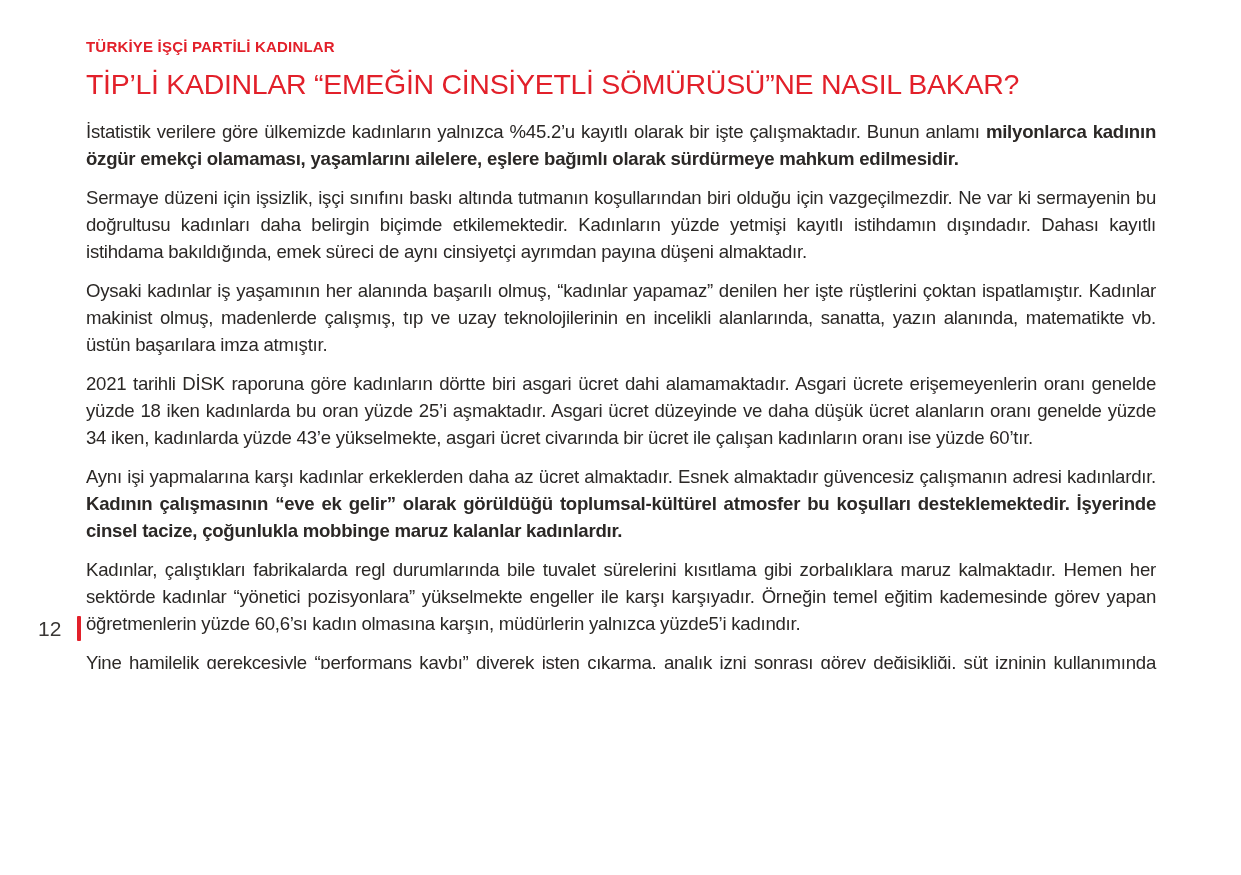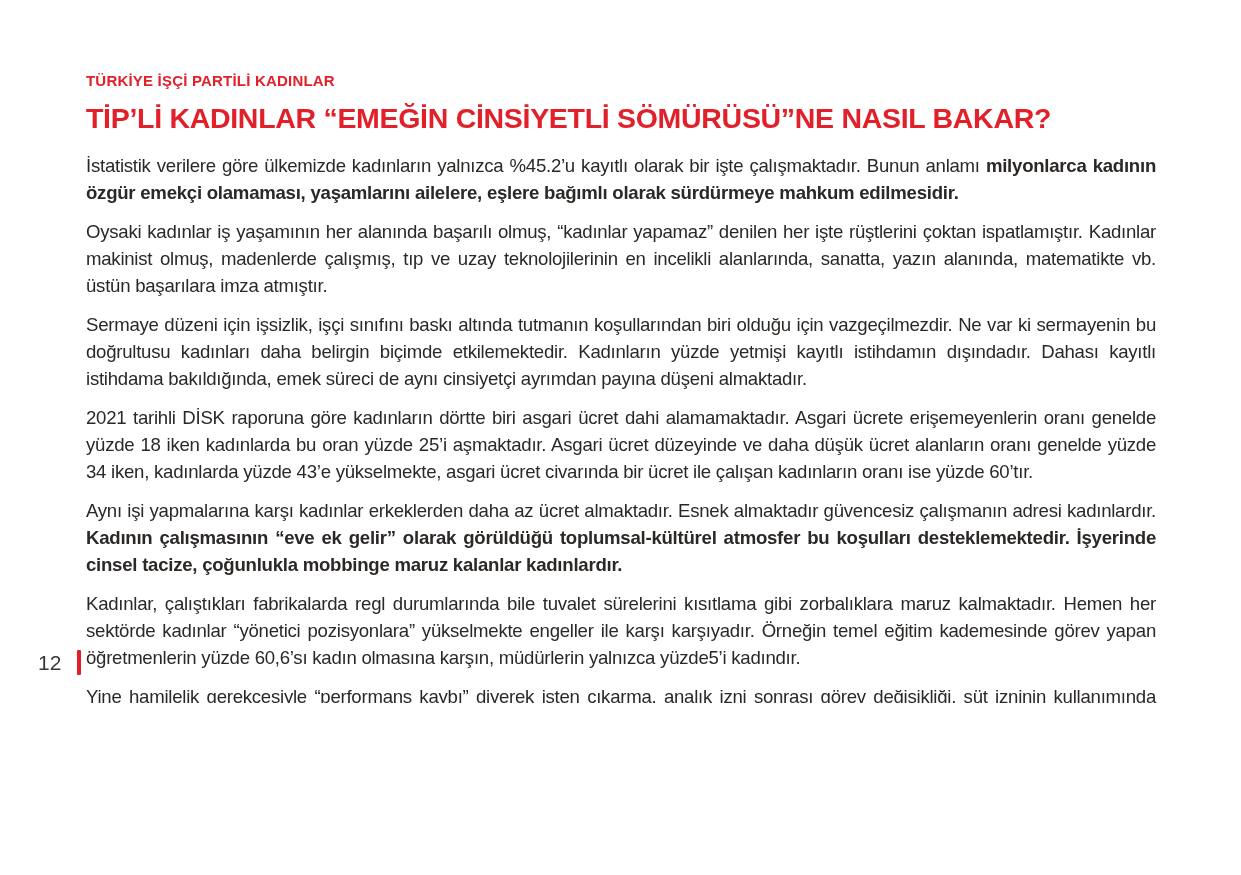--- a/index.html
+++ b/index.html
@@ -8,40 +8,39 @@
     background: #ffffff;
   }
   .page {
     position: relative;
     width: 1241px;
     height: 669px;
     background: #ffffff;
     overflow: hidden;
     font-family: "Liberation Sans", sans-serif;
     box-sizing: border-box;
-    margin-top: 34px;
   }
   .content {
     position: absolute;
     left: 86px;
     top: 38px;
     width: 1070px;
   }
   .kicker {
     color: var(--accent);
     font-size: 15px;
     font-weight: bold;
     letter-spacing: 0.2px;
     margin: 0 0 14px 0;
     text-transform: uppercase;
   }
   .title {
     color: var(--accent);
     font-size: 28.5px;
-    font-weight: bold;
+    font-weight: normal;
     letter-spacing: -0.3px;
     margin: 0 0 18px 0;
     line-height: 1.1;
   }
   .body-paragraphs p {
     margin: 0 0 12px 0;
     color: var(--body-text);
     font-size: 18.6px;
     line-height: 27px;
     text-align: justify;
@@ -73,22 +72,22 @@
 </style>
 </head>
 <body>
 
 <div class="page" style="background: rgb(255, 255, 255);">
   <div class="content">
     <p class="kicker">TÜRKİYE İŞÇİ PARTİLİ KADINLAR</p>
     <h1 class="title">TİP’Lİ KADINLAR “EMEĞİN CİNSİYETLİ SÖMÜRÜSÜ”NE NASIL BAKAR?</h1>
     <div class="body-paragraphs">
         <p><span>İstatistik verilere göre ülkemizde kadınların yalnızca %45.2’u kayıtlı olarak bir işte çalışmaktadır. Bunun anlamı </span><span class="bold">milyonlarca kadının özgür emekçi olamaması, yaşamlarını ailelere, eşlere bağımlı olarak sürdürmeye mahkum edilmesidir.</span></p>
+        <p><span>Sermaye düzeni için işsizlik, işçi sınıfını baskı altında tutmanın koşullarından biri olduğu için vazgeçilmezdir. Ne var ki sermayenin bu doğrultusu kadınları daha belirgin biçimde etkilemektedir. Kadınların yüzde yetmişi kayıtlı istihdamın dışındadır. Dahası kayıtlı istihdama bakıldığında, emek süreci de aynı cinsiyetçi ayrımdan payına düşeni almaktadır.</span></p>
         <p><span>Oysaki kadınlar iş yaşamının her alanında başarılı olmuş, “kadınlar yapamaz” denilen her işte rüştlerini çoktan ispatlamıştır. Kadınlar makinist olmuş, madenlerde çalışmış, tıp ve uzay teknolojilerinin en incelikli alanlarında, sanatta, yazın alanında, matematikte vb. üstün başarılara imza atmıştır.</span></p>
-        <p><span>Sermaye düzeni için işsizlik, işçi sınıfını baskı altında tutmanın koşullarından biri olduğu için vazgeçilmezdir. Ne var ki sermayenin bu doğrultusu kadınları daha belirgin biçimde etkilemektedir. Kadınların yüzde yetmişi kayıtlı istihdamın dışındadır. Dahası kayıtlı istihdama bakıldığında, emek süreci de aynı cinsiyetçi ayrımdan payına düşeni almaktadır.</span></p>
         <p><span>2021 tarihli DİSK raporuna göre kadınların dörtte biri asgari ücret dahi alamamaktadır. Asgari ücrete erişemeyenlerin oranı genelde yüzde 18 iken kadınlarda bu oran yüzde 25’i aşmaktadır. Asgari ücret düzeyinde ve daha düşük ücret alanların oranı genelde yüzde 34 iken, kadınlarda yüzde 43’e yükselmekte, asgari ücret civarında bir ücret ile çalışan kadınların oranı ise yüzde 60’tır.</span></p>
         <p><span>Aynı işi yapmalarına karşı kadınlar erkeklerden daha az ücret almaktadır. Esnek almaktadır güvencesiz çalışmanın adresi kadınlardır. </span><span class="bold">Kadının çalışmasının “eve ek gelir” olarak görüldüğü toplumsal-kültürel atmosfer bu koşulları desteklemektedir. İşyerinde cinsel tacize, çoğunlukla mobbinge maruz kalanlar kadınlardır.</span></p>
         <p><span>Kadınlar, çalıştıkları fabrikalarda regl durumlarında bile tuvalet sürelerini kısıtlama gibi zorbalıklara maruz kalmaktadır. Hemen her sektörde kadınlar “yönetici pozisyonlara” yükselmekte engeller ile karşı karşıyadır. Örneğin temel eğitim kademesinde görev yapan öğretmenlerin yüzde 60,6’sı kadın olmasına karşın, müdürlerin yalnızca yüzde5’i kadındır.</span></p>
         <p><span>Yine hamilelik gerekçesiyle “performans kaybı” diyerek işten çıkarma, analık izni sonrası görev değişikliği, süt izninin kullanımında sorunlar, işyerlerinde kreşlerin olmayışı gibi kadınları emek sürecinde bekleyen cinsiyetçi uygulamalar da emeğin cinsiyetli yüzünü bize sunmaktadır.</span></p>
       </div>
   </div>
   <div class="footer">
     <span class="page-number">12</span>
     <span class="divider"></span>
   </div>

